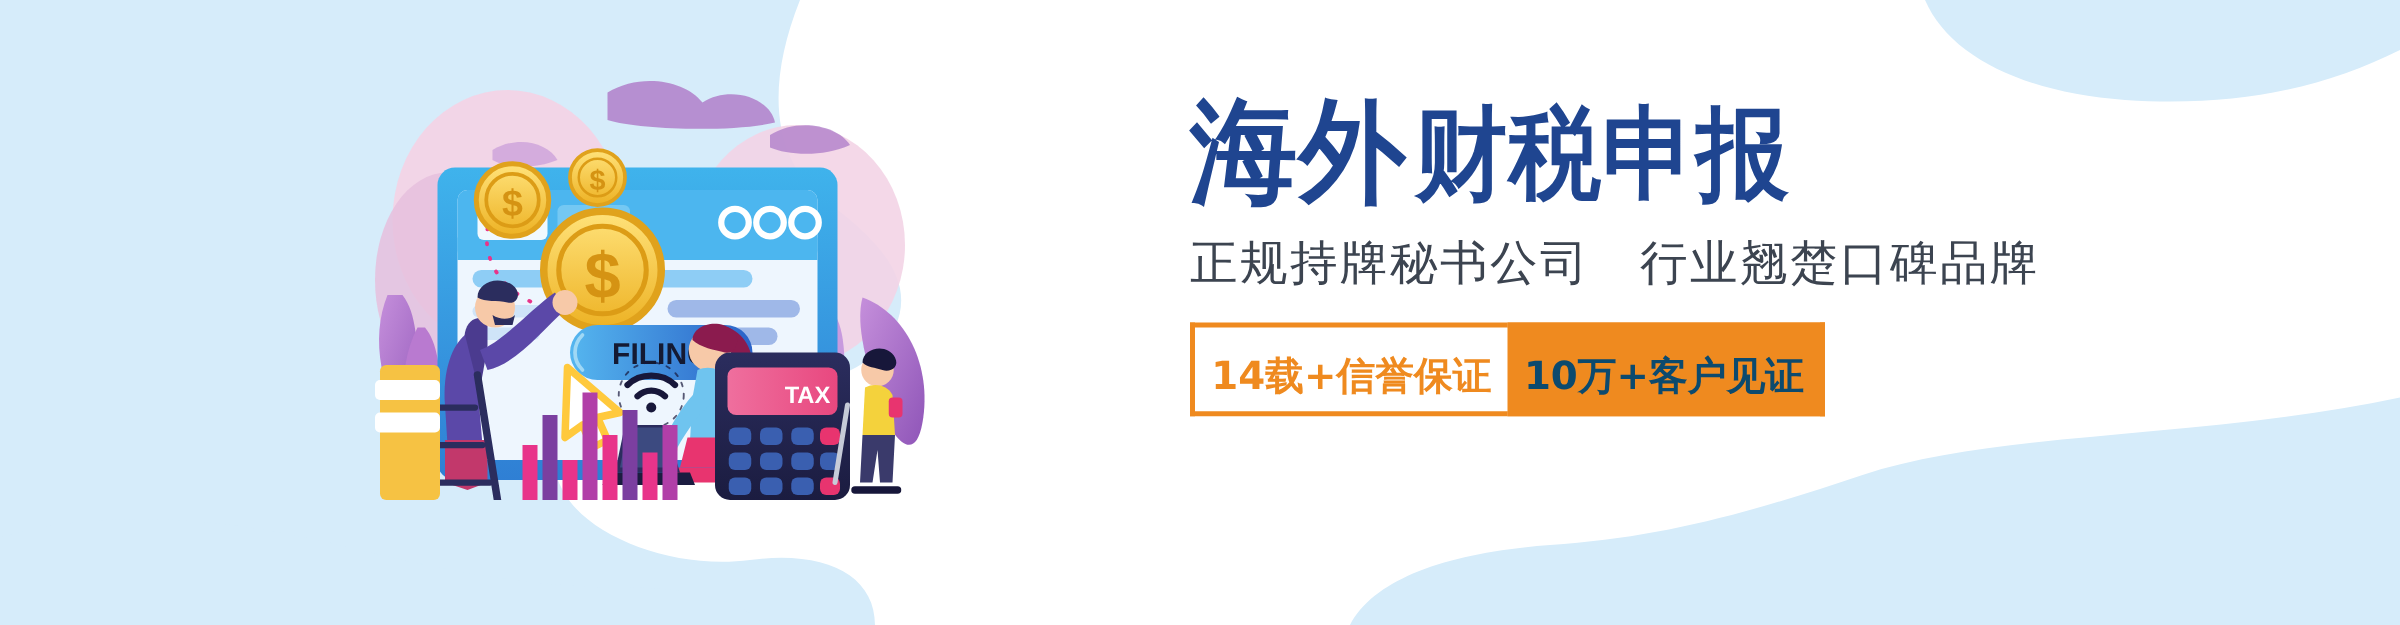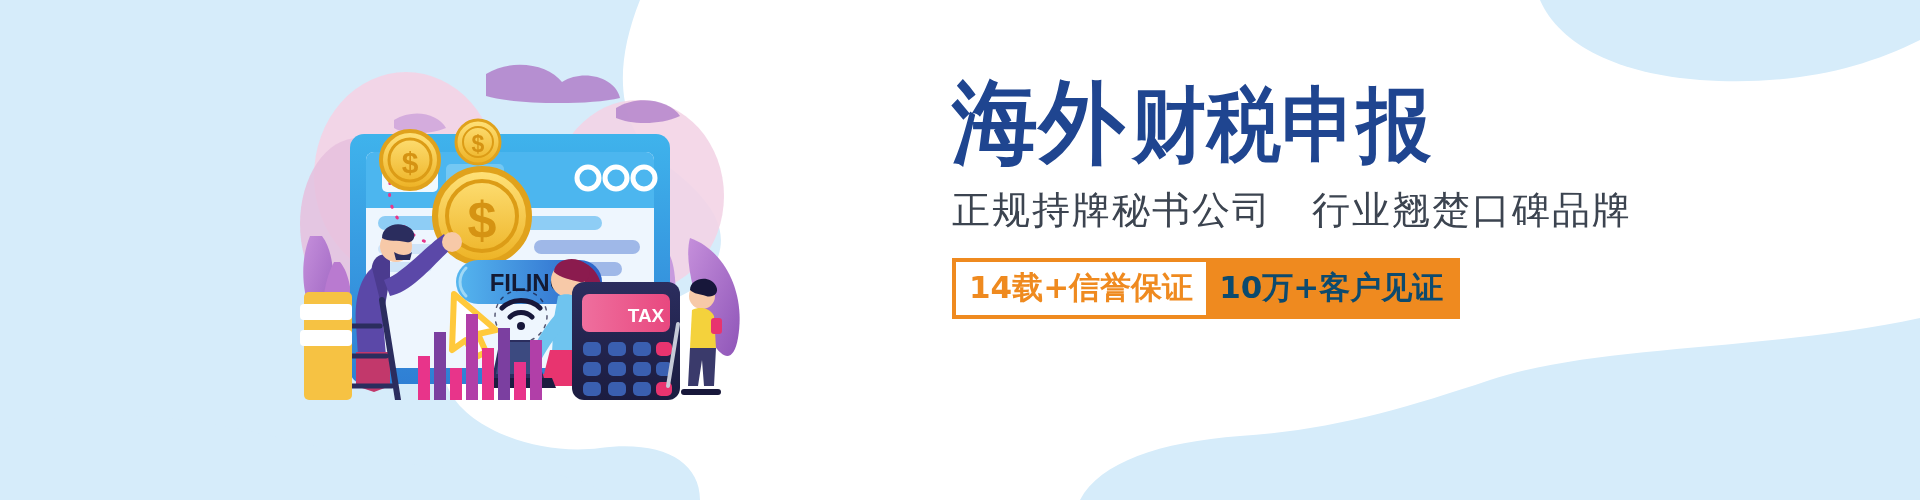--- a/index.html
+++ b/index.html
@@ -42,21 +42,21 @@
     font-size:38px;color:#3c4450;letter-spacing:2px;
     white-space:pre;line-height:1.1;
     font-family:"DejaVu Sans","Liberation Sans",sans-serif;
   }
   #badges{
     margin-top:26px;display:flex;align-items:stretch;
     width:-moz-fit-content;width:fit-content;
   }
   .badge{
     font-size:31px;font-weight:bold;line-height:1;
-    padding:10px 13px 12px 13px;letter-spacing:0px;white-space:nowrap;
+    padding:24px 13px 12px 13px;letter-spacing:0px;white-space:nowrap;
     font-family:"DejaVu Sans","Liberation Sans",sans-serif;
     display:flex;align-items:center;
   }
   .badge-outline{
     color:#ef8a1f;background:#ffffff;
     border:4px solid #ef8a1f;border-right:none;
   }
   .badge-solid{
     color:#0c4a6e;background:#ef8a1f;
     border:4px solid #ef8a1f;border-left:none;

